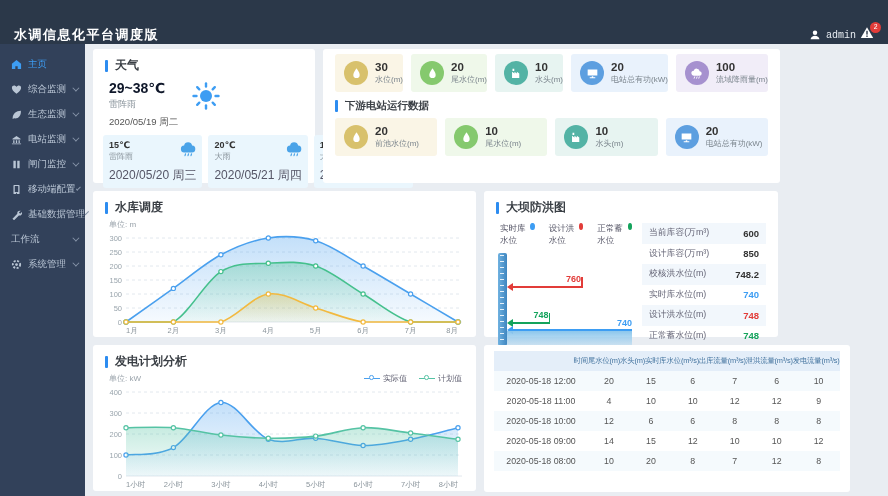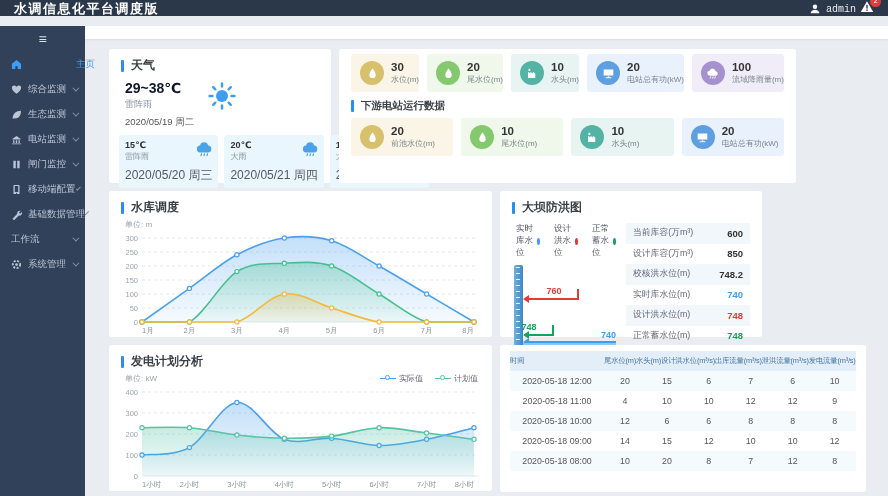--- a/index.html
+++ b/index.html
@@ -1,43 +1,43 @@
 <!DOCTYPE html>
 <html><head>
 <meta charset="utf-8">
 <style>
   * { margin:0; padding:0; box-sizing:border-box; }
   html,body { width:888px; height:496px; overflow:hidden; }
   body { font-family:"Liberation Sans","DejaVu Sans",sans-serif; background:#e9edf2; position:relative; }
 
   
-  .topbar { position:absolute; top:0; left:0; width:888px; height:16px; background:#2b3849;
-            display:flex; align-items:flex-start; z-index:20; }
+  .topbar { position:absolute; top:0; left:0; width:888px; height:44px; background:#2b3849;
+            display:flex; align-items:flex-end; z-index:20; }
   .topbar-title { color:#fff; font-size:13px; font-weight:bold; padding-left:14px; letter-spacing:1.5px; }
   .topbar-right { margin-left:auto; display:flex; align-items:center; gap:4px; padding-right:14px;font-family:Liberation Mono, monospace; }
   .user-box { display:flex; align-items:center; gap:5px; color:#e8edf3; font-size:10px; cursor:pointer; }
   .alarm-box { position:relative; cursor:pointer; }
   .alarm-badge { position:absolute; top:-4px; right:-7px; min-width:11px; height:11px; border-radius:6px;
                  background:#e23c39; color:#fff; font-size:7px; line-height:11px; text-align:center; padding:0 2px; }
 
   
   .sidebar { position:absolute; top:26px; left:0; width:85px; height:470px; background:#32415a; z-index:10; }
   .burger { height:26px; display:flex; align-items:center; justify-content:center; color:#d7dfe9;
             font-size:14px; cursor:pointer; }
   .side-item { height:25px; display:flex; align-items:center; padding:0 8px 0 11px; color:#bac6d5;
                font-size:9.5px; cursor:pointer; white-space:nowrap; }
   .side-item svg { width:11px; height:11px; margin-right:6px; flex:none; }
-  .side-item.active { color:#3d9df3;gap:48px; }
+  .side-item.active { color:#3d9df3; }
   .side-item .chev { margin-left:auto; width:5px; height:5px; border-right:1px solid #8795a9;
                      border-bottom:1px solid #8795a9; transform:rotate(45deg) translateY(-2px); }
 
   
   .subbar { position:absolute; top:26px; left:85px; width:803px; height:13px; background:#fff;
             box-shadow:0 1px 2px rgba(0,0,0,.06); }
-  .content { position:absolute; top:39px; left:85px; width:701px; height:457px; padding:10px 24px 4px; }
+  .content { position:absolute; top:39px; left:85px; width:701px; height:457px; padding:10px 8px 4px; }
   .row { display:flex; gap:8px; margin-bottom:8px; }
   .panel { background:#fff; border-radius:3px; position:relative; }
   .p-title { display:flex; align-items:center; padding:8px 12px 0; }
   .p-title .bar { width:3px; height:12px; background:#2d8cf0; margin-right:7px; border-radius:1px; }
   .p-title .txt { font-size:12px; font-weight:bold; color:#3a3f45; }
   .p-title.small .txt { font-size:10.5px; }
 
   
   .panel-weather { width:222px; height:134px; }
   .w-main { display:flex; align-items:flex-start; padding:6px 16px 0; }
@@ -76,52 +76,52 @@
   .lg-mark i { position:absolute; }
   .lg-line { top:3px; width:16px; height:1.4px; }
   .lg-dot  { left:5px; top:0.5px; width:4.6px; height:4.6px; border-radius:50%; background:#fff; border:1.2px solid; }
   svg.chart { display:block; margin:2px 6px 0; width:371px; height:104px; }
 
   
   .panel-dam { flex:1; height:146px; }
   .dam-body { display:flex; padding:0 12px; }
   .dam-left { flex:1; }
   .dam-legend { display:flex; gap:14px; padding:7px 0 0 4px; }
-  .dl-item { display:flex; align-items:center; gap:4px; font-size:8.5px; color:#556; cursor:pointer; }
+  .dl-item { display:flex; align-items:flex-start; gap:4px; font-size:8.5px; color:#556; cursor:pointer; }
   .dl-dot { width:7px; height:7px; border-radius:50%; }
   .dam-diagram { position:relative; height:98px; margin-top:6px; }
   .gauge { position:absolute; left:2px; top:0; width:9px; height:93px; border-radius:2px;
            background:linear-gradient(90deg,#6fb1e0,#3f86c0); overflow:hidden; }
   .gauge .ticks { position:absolute; left:1.5px; top:2px; bottom:2px; width:4px;
            background:repeating-linear-gradient(to bottom, rgba(255,255,255,.85) 0 1px, transparent 1px 6px); }
   .marker { position:absolute; left:11px; height:0; }
   .marker .ah { position:absolute; left:0; top:-4.5px; width:0; height:0;
                 border:4px solid transparent; border-left:none; border-right:6px solid; }
   .marker .ln { position:absolute; left:4px; right:0; top:-1px; height:1.6px; }
   .marker .tk { position:absolute; right:0; top:-10px; width:1.6px; height:9px; }
-  .marker .lb { position:absolute; right:17px; top:-13px; font-size:9px; font-weight:bold; }
+  .marker .lb { position:absolute; right:2px; top:-13px; font-size:9px; font-weight:bold; }
   .m-red   { color:#e23c39; } .m-red .ln,.m-red .tk{ background:#e23c39; } .m-red .ah{ border-right-color:#e23c39; }
   .m-green { color:#14a35c; } .m-green .ln,.m-green .tk{ background:#14a35c; } .m-green .ah{ border-right-color:#14a35c; }
   .m-blue  { color:#3d9df3; } .m-blue .ln{ background:#3d9df3; } .m-blue .ah{ border-right-color:#3d9df3; }
   .m-blue .lb { top:-12px; right:0; }
   .water { position:absolute; left:11px; right:0; height:20px;
            background:linear-gradient(#8cc6ec,rgba(190,225,245,.15)); }
   .dam-info { width:124px; margin-left:10px; margin-top:7px; }
   .di-row { display:flex; justify-content:space-between; align-items:center; height:20.5px; padding:0 7px;
             font-size:8.8px; color:#667; }
   .di-row:nth-child(odd) { background:#f2f7fc; }
   .di-val { font-weight:bold; font-size:9.5px; color:#333; }
   .di-val.blue { color:#3d9df3; } .di-val.red { color:#e23c39; } .di-val.green { color:#14a35c; }
 
   
   .panel-table { flex:1; height:147px; }
   .tbl { margin:6px 10px 0; }
   .tbl-head, .tbl-row { display:grid; grid-template-columns:94px repeat(6,1fr); align-items:center; height:20px; }
   .tbl-head { background:#e4eef9; }
-  .tbl-head span { font-size:7.4px; color:#44749f; text-align:left; white-space:nowrap; letter-spacing:-.2px; }
+  .tbl-head span { font-size:7.4px; color:#44749f; text-align:right; white-space:nowrap; letter-spacing:-.2px; }
   .tbl-row span { font-size:8.8px; color:#555; text-align:center; white-space:nowrap; }
   .tbl-row:nth-child(odd) { background:#f5fafd; }
 </style>
 </head>
 <body>
 
 <div class="topbar">
   <div class="topbar-title">水调信息化平台调度版</div>
   <div class="topbar-right">
     <div class="user-box">
@@ -638,21 +638,21 @@
           <circle cx="359" cy="53.3" r="2.1" fill="#fff" stroke="#55c3a4" stroke-width="1.2"></circle>
         </svg>
     </div>
 
     <div class="panel panel-table">
       <div class="tbl">
         <div class="tbl-head">
             <span>时间</span>
             <span>尾水位(m)</span>
             <span>水头(m)</span>
-            <span>设计洪水位(m³/s)</span>
+            <span>实时库水位(m³/s)</span>
             <span>出库流量(m³/s)</span>
             <span>泄洪流量(m³/s)</span>
             <span>发电流量(m³/s)</span>
           </div>
         <div>
             <div class="tbl-row">
               <span>2020-05-18 12:00</span>
               <span>20</span>
               <span>15</span>
               <span>6</span>

